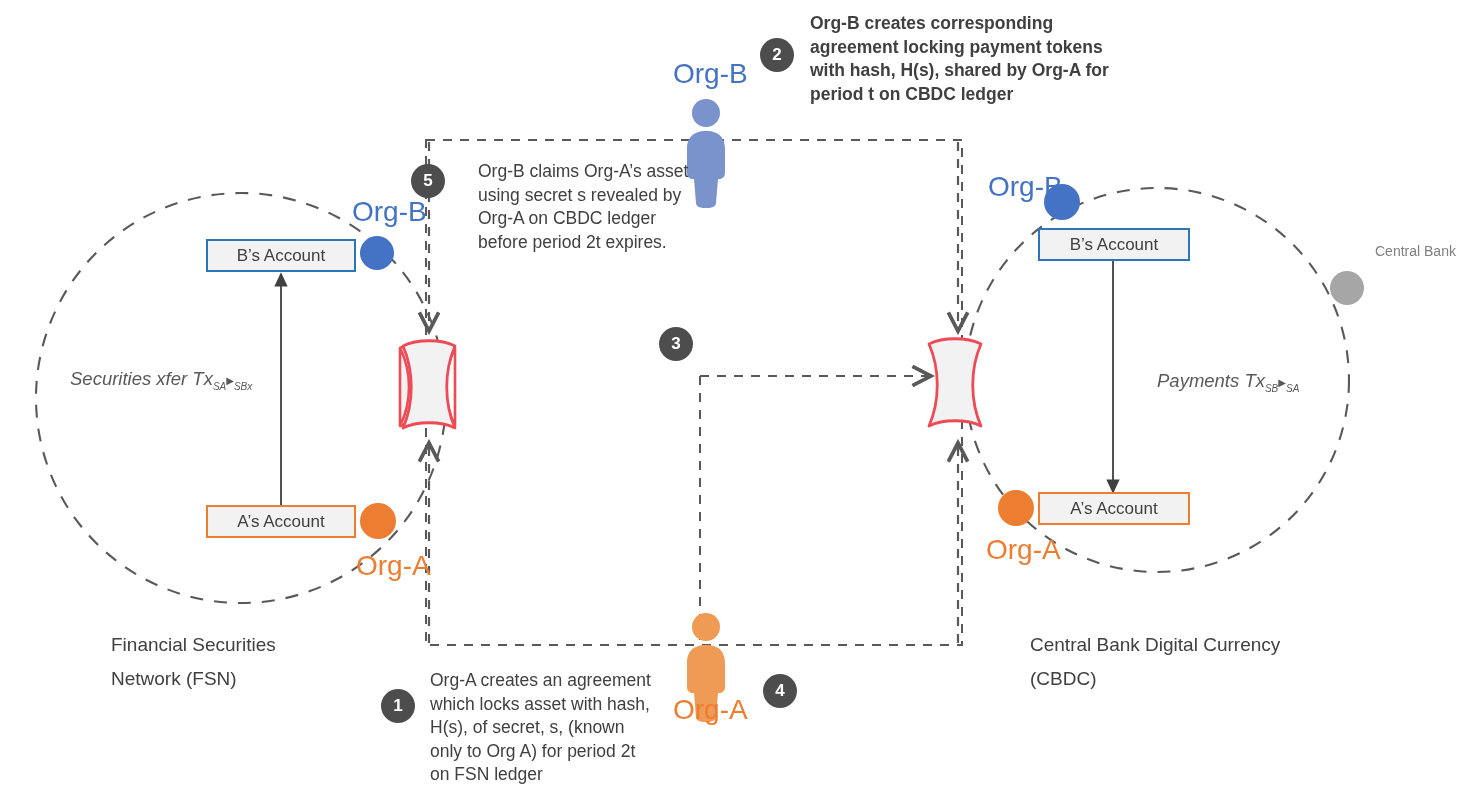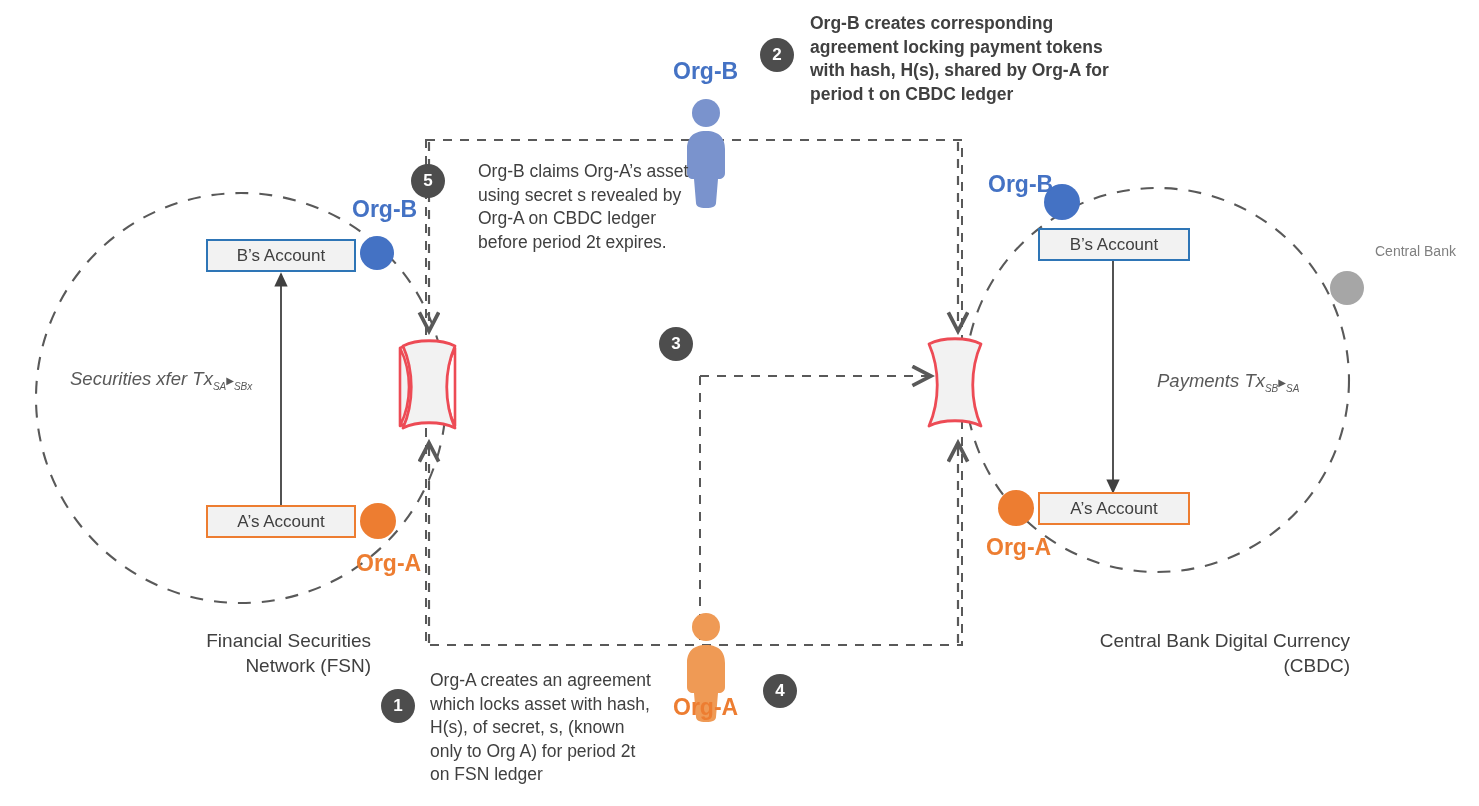--- a/index.html
+++ b/index.html
@@ -16,24 +16,24 @@
   .steptext{
     font-size:17.5px;line-height:23.5px;color:#404040;
     white-space:pre-line;
   }
   .numcircle{
     width:34px;height:34px;border-radius:50%;background:#4d4d4d;
     color:#ffffff;font-size:17px;font-weight:bold;
     display:flex;align-items:center;justify-content:center;
   }
   .netlabel{
-    font-size:19px;line-height:25px;color:#404040;text-align:right;
+    font-size:19px;line-height:34px;color:#404040;text-align:left;
     white-space:pre-line;
   }
-  .orglabel{font-size:23px;font-weight:bold;}
+  .orglabel{font-size:28px;}
   .org-b{color:#4472c4;}
   .org-a{color:#ed7d31;}
   .cb{color:#7f7f7f;font-size:14px;}
 
   .acctbox{
     background:#f2f2f2;border:2.2px solid #2e75b6;
     font-size:17px;color:#404040;
     display:flex;align-items:center;justify-content:center;
     box-sizing:border-box;
   }

